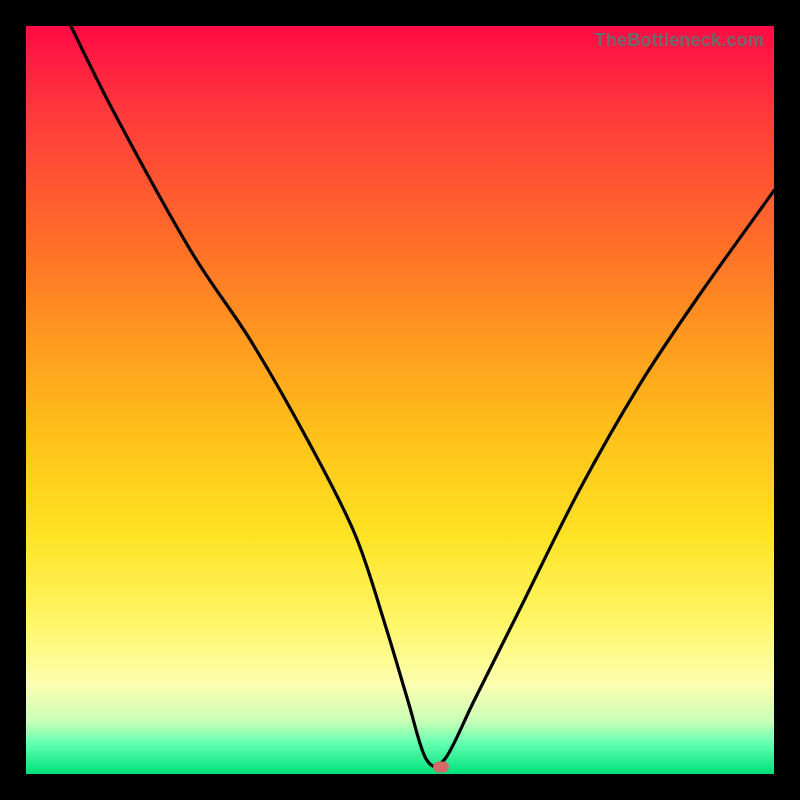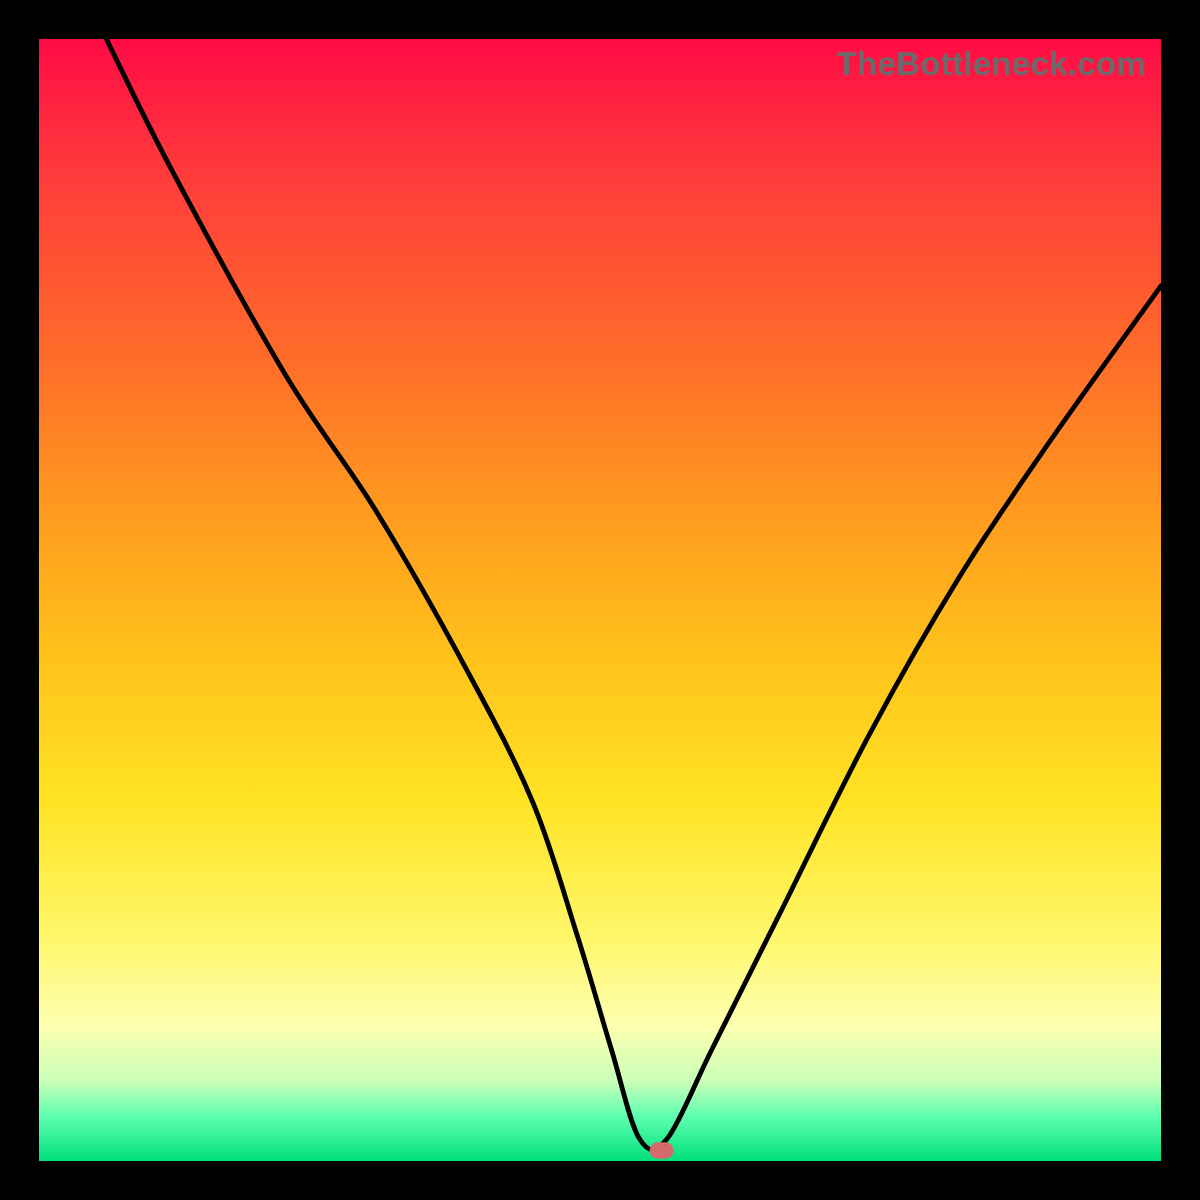--- a/index.html
+++ b/index.html
@@ -34,21 +34,21 @@
       #fdffb0 88%,
       #c8ffb8 93%,
       #5fffb0 96%,
       #00e07a 100%
     );
   }
   .watermark {
     position: absolute;
     top: 4px;
     right: 10px;
-    font-size: 22px;
+    font-size: 18px;
     font-weight: 600;
     color: #6b6b6b;
     letter-spacing: 0.2px;
     user-select: none;
   }
   svg.curve {
     position: absolute;
     left: 0;
     top: 0;
     width: 748px;

